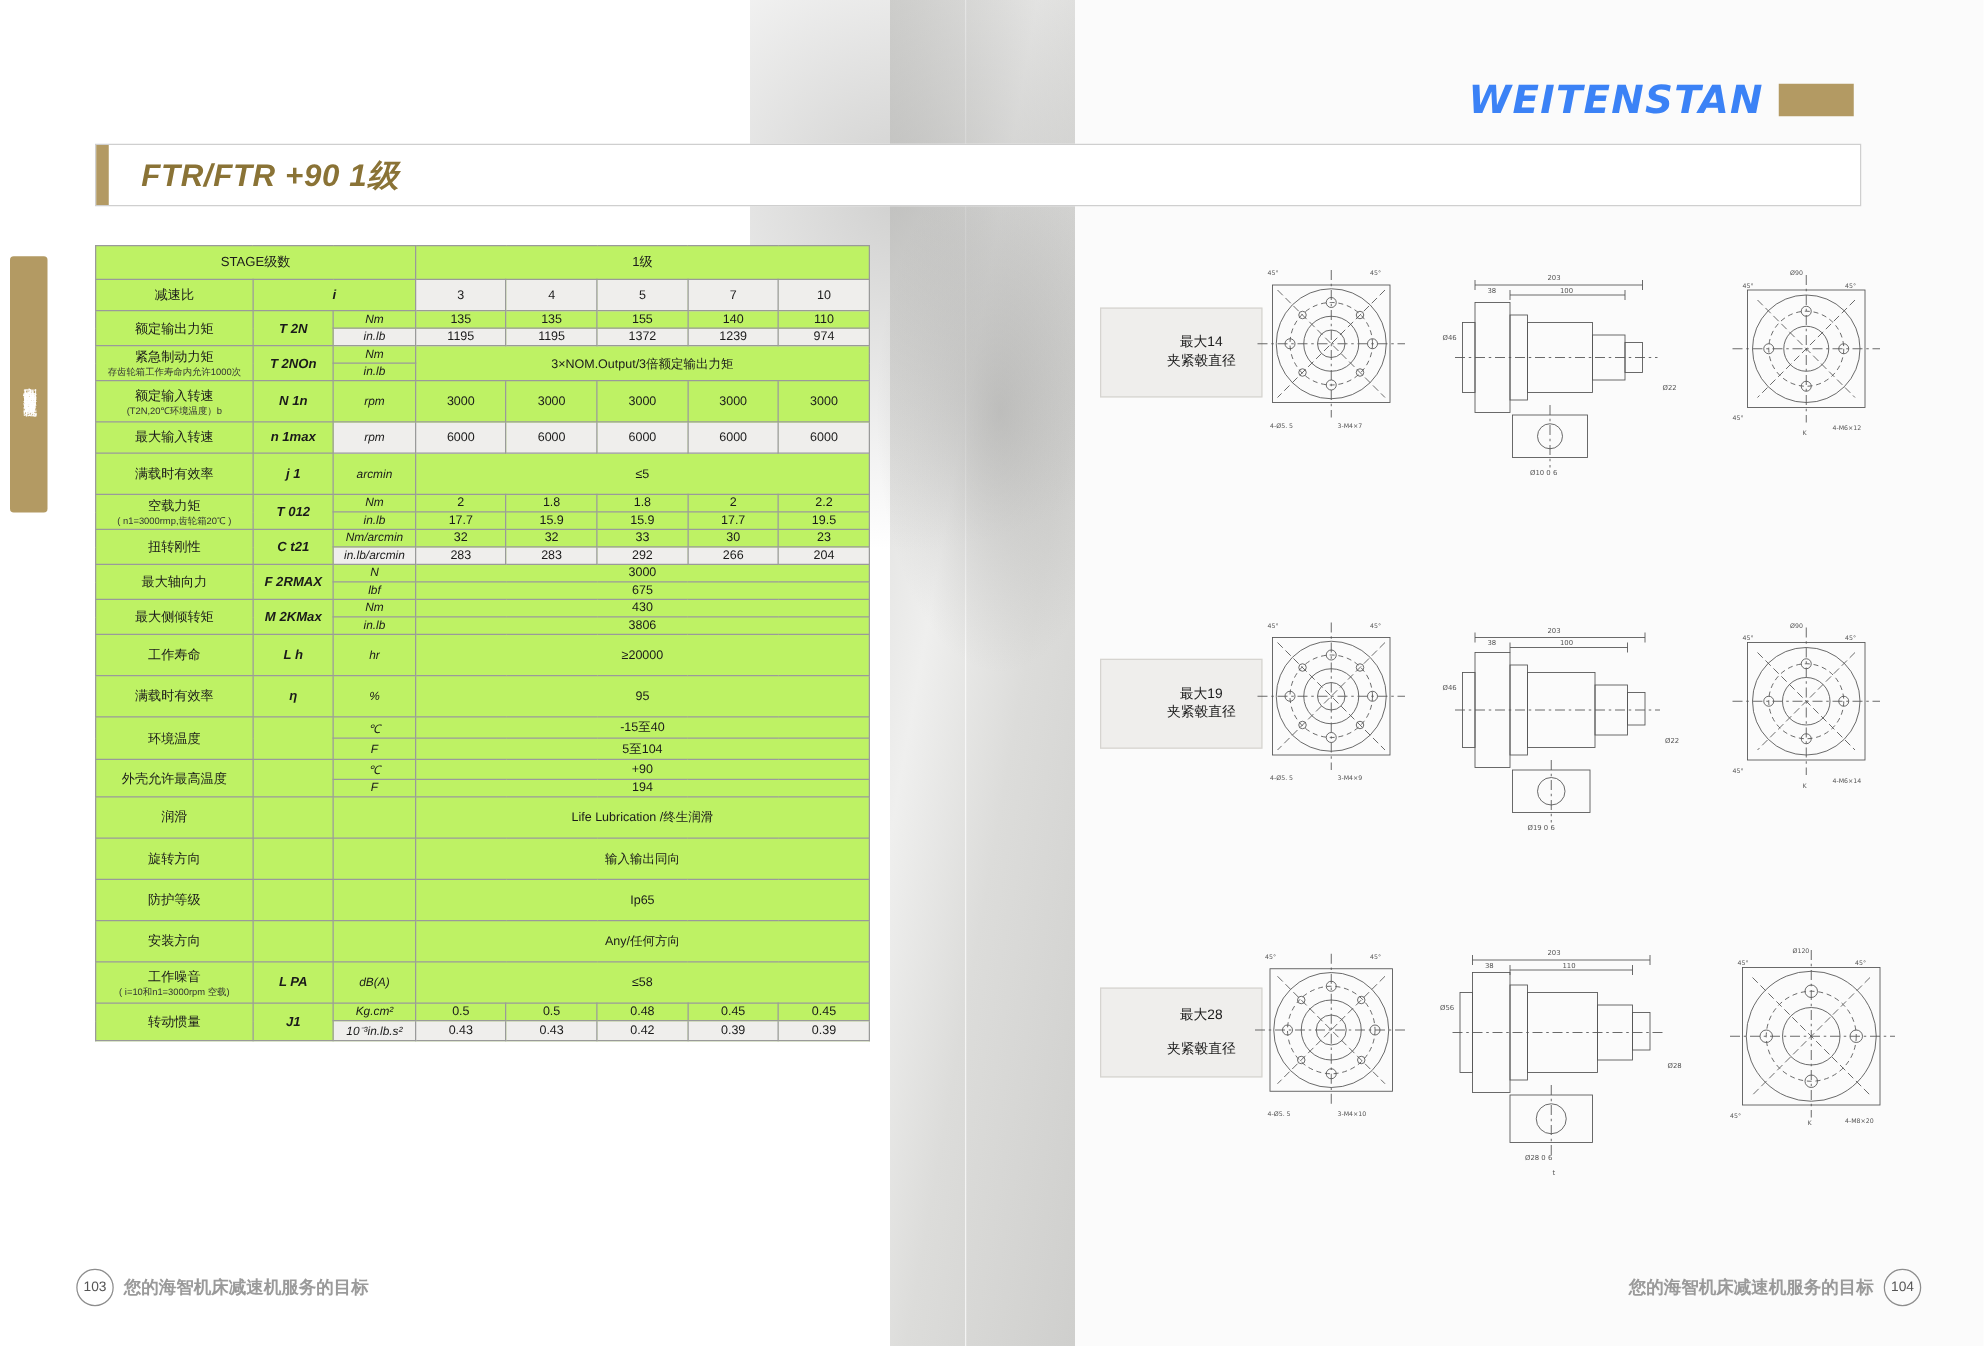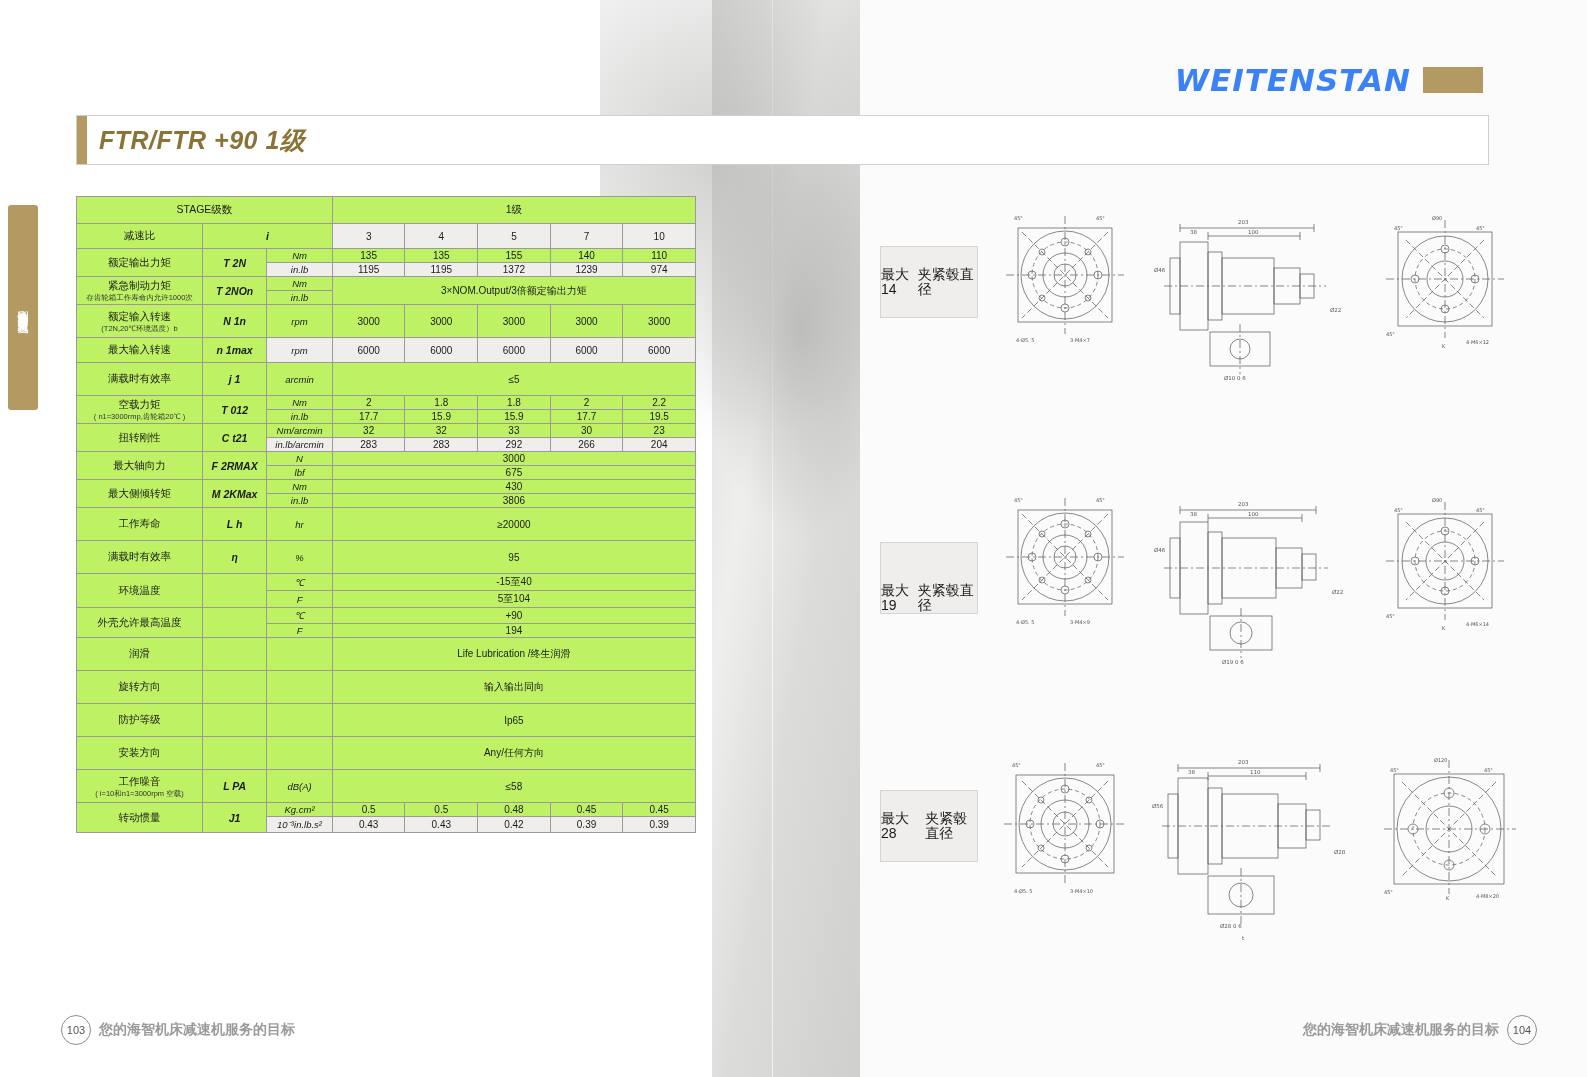--- a/index.html
+++ b/index.html
@@ -22,21 +22,21 @@
 
   
   .brandbar{position:absolute;right:104px;top:62px;display:flex;align-items:center;}
   .brand-text{font-family:"DejaVu Sans", sans-serif;font-weight:bold;font-style:italic;
      font-size:31px;letter-spacing:1px;color:#3b82f6;}
   .brand-block{width:60px;height:26px;background:#b39a63;margin-left:12px;}
 
   .titlebar{position:absolute;left:76px;top:115px;width:1411px;height:48px;
      border:1px solid #cfcfcf;background:#fff;display:flex;align-items:center;}
   .titlebar .tick{width:10px;height:48px;background:#b39a63;}
-  .titlebar .title{font-style:italic;font-weight:bold;font-size:25px;color:#8a7336;margin-left:12px;
+  .titlebar .title{font-style:italic;font-weight:bold;font-size:25px;color:#8a7336;margin-left:26px;
      letter-spacing:.5px;}
 
   .sidetab{position:absolute;left:8px;top:205px;width:30px;height:205px;background:#b39a63;
      border-radius:3px;color:#fff;font-size:11px;line-height:14px;
      writing-mode:vertical-rl;text-orientation:upright;display:flex;align-items:center;justify-content:center;
      letter-spacing:1px;}
 
   
   table.spec{position:absolute;left:76px;top:196px;width:620px;border-collapse:collapse;
      font-size:10px;color:#1a1a1a;background:#bef264;}
@@ -45,22 +45,22 @@
   .c-sym{width:62px;font-style:italic;font-weight:bold;font-size:10.5px;}
   .c-unit{width:62px;font-style:italic;font-size:9.5px;}
   .c-val{width:73px;font-size:10px;}
   .sub{font-size:7.5px;display:block;color:#333;line-height:9px;}
   .grey{background:#efeeec;}
   .tall{height:30px;}
   .hdr{height:24px;font-size:10.5px;}
 
   
   .clampbox{position:absolute;width:96px;height:70px;background:#efeeec;border:1px solid #d6d4d0;
-     display:flex;flex-direction:row;align-items:center;justify-content:center;
-     font-size:14px;line-height:15px;color:#1a1a1a;}
+     display:flex;flex-direction:column;align-items:center;justify-content:center;
+     font-size:11px;line-height:15px;color:#1a1a1a;padding-left:32px;}
   .draw{position:absolute;}
   .dwg-svg{display:block;}
 
   
   .footL{position:absolute;left:50px;bottom:32px;display:flex;align-items:center;margin-left:11px;}
   .footR{position:absolute;right:50px;bottom:32px;display:flex;align-items:center;}
   .pnum{width:28px;height:28px;border-radius:50%;border:1px solid #8d8d8d;color:#555;
      font-size:11px;display:flex;align-items:center;justify-content:center;}
   .foottext{font-size:14px;color:#9a9a9a;margin:0 8px;font-weight:bold;}
 </style>
@@ -320,21 +320,21 @@
       <td class="c-val grey">0.39</td>
       <td class="c-val grey">0.39</td>
     </tr>
   </tbody>
 </table>
 
 <div class="clampbox" style="left:880px;top:246px;">
   <div>最大14</div>
   <div>夹紧毂直径</div>
 </div>
-<div class="clampbox" style="left:880px;top:542px;align-items:flex-end;">
+<div class="clampbox" style="left:880px;top:527px;">
   <div>最大19</div>
   <div>夹紧毂直径</div>
 </div>
 <div class="clampbox" style="left:880px;top:790px;gap:12px;">
   <div>最大28</div>
   <div>夹紧毂直径</div>
 </div>
 
 <div class="draw" style="left:1000px;top:210px;">
   <svg class="dwg-svg" width="130" height="140" viewBox="0 0 130 140">

